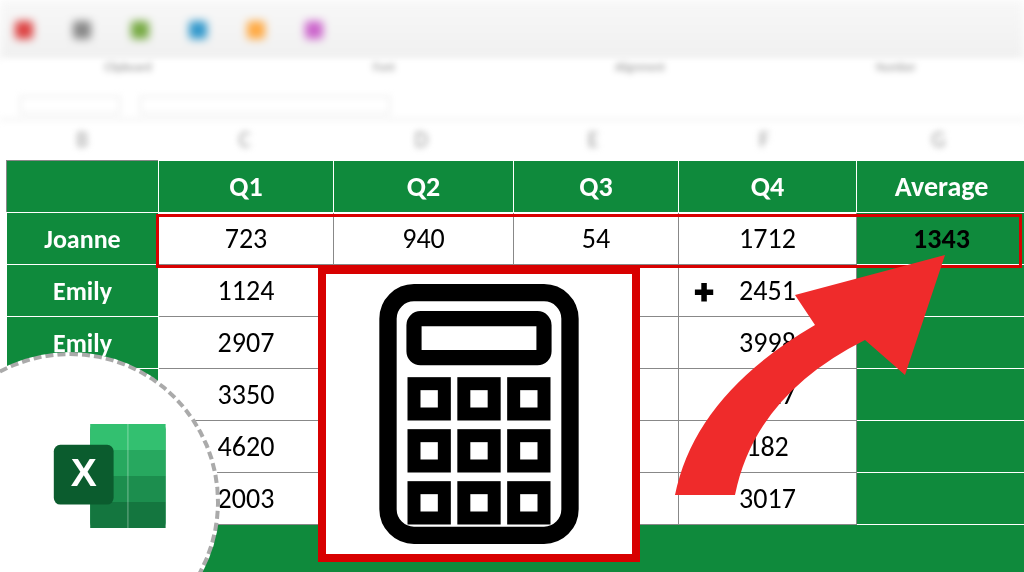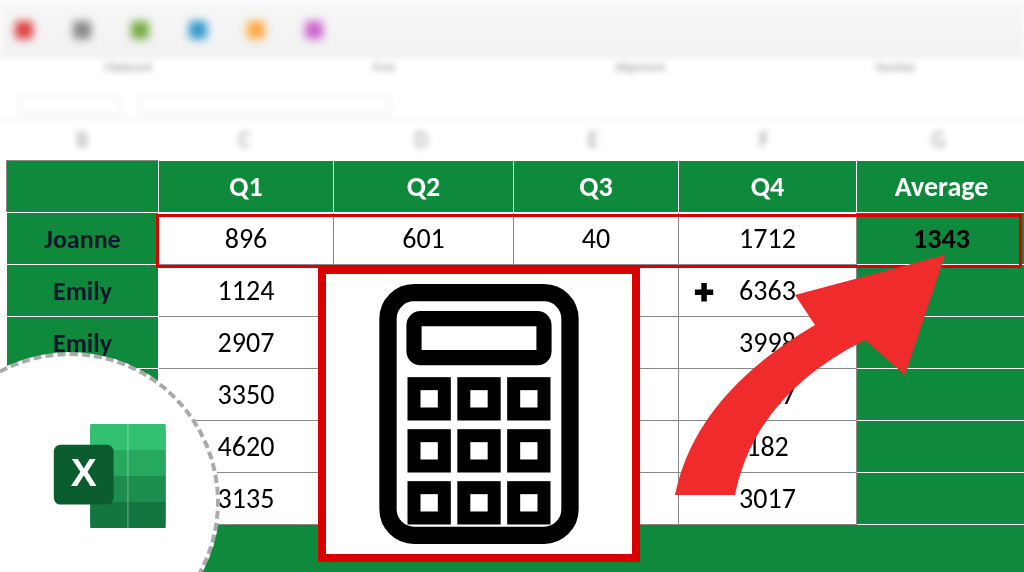--- a/index.html
+++ b/index.html
@@ -26,21 +26,21 @@
   table.sheet { border-collapse: collapse; width:100%; table-layout:fixed; }
   table.sheet col.rowhdr { width:152px; }
   table.sheet col.q { width:175px; }
   table.sheet col.q2 { width:180px; }
   table.sheet col.q3 { width:165px; }
   table.sheet col.q4 { width:178px; }
   table.sheet col.avg { width:170px; }
   table.sheet th, table.sheet td { border:1px solid #888; height:52px; font-size:28px; text-align:center; }
   table.sheet th { background:#0f8a3c; color:#fff; font-weight:bold; border:1px solid #fff; }
   table.sheet th.corner { border-left:1px solid #888; border-top:1px solid #888;}
-  table.sheet td.rowname { background:#0f8a3c; color:#0f172a; font-weight:bold; font-size:26px; border:1px solid #fff;}
+  table.sheet td.rowname { background:#0f8a3c; color:#ffffff; font-weight:bold; font-size:26px; border:1px solid #fff;}
   table.sheet td.avgcell { background:#0f8a3c; color:#000; font-weight:bold; border:1px solid #fff;}
   .row-highlight-frame { position:absolute; top:214px; left:156px; width:866px; height:54px; border:3px solid #d80000; pointer-events:none; }
   .cursor-plus { position:absolute; top:278px; left:694px; font-size:24px; font-weight:bold; color:#000; }
   
   
   .calc-overlay { position:absolute; top:266px; left:318px; width:322px; height:296px; background:#fff; border:8px solid #d80000; display:flex; align-items:center; justify-content:center; }
   .calc-overlay svg { width: 220px; height: 260px; }
   
   
   .red-arrow { position:absolute; top:245px; left:635px; width:370px; height:270px; pointer-events:none; }
@@ -94,32 +94,32 @@
         <tr>
     <th class="corner"></th>
     <th>Q1</th>
     <th>Q2</th>
     <th>Q3</th>
     <th>Q4</th>
     <th>Average</th>
   </tr>
   <tr>
     <td class="rowname">Joanne</td>
-    <td class="q">896</td>
-    <td class="q">601</td>
-    <td class="q">40</td>
+    <td class="q">723</td>
+    <td class="q">940</td>
+    <td class="q">54</td>
     <td class="q">1712</td>
     <td class="avgcell">1343</td>
   </tr>
   <tr>
     <td class="rowname">Emily</td>
     <td class="q">1124</td>
     <td class="q"></td>
     <td class="q"></td>
-    <td class="q">6363</td>
+    <td class="q">2451</td>
     <td class="avgcell"></td>
   </tr>
   <tr>
     <td class="rowname">Emily</td>
     <td class="q">2907</td>
     <td class="q"></td>
     <td class="q"></td>
     <td class="q">3998</td>
     <td class="avgcell"></td>
   </tr>
@@ -134,21 +134,21 @@
   <tr>
     <td class="rowname"></td>
     <td class="q">4620</td>
     <td class="q"></td>
     <td class="q"></td>
     <td class="q">182</td>
     <td class="avgcell"></td>
   </tr>
   <tr>
     <td class="rowname"></td>
-    <td class="q">3135</td>
+    <td class="q">2003</td>
     <td class="q"></td>
     <td class="q"></td>
     <td class="q">3017</td>
     <td class="avgcell"></td>
   </tr>
   <tr>
     <td class="rowname"></td>
     <td class="avgcell" colspan="5" style="background:#0f8a3c;border:1px solid #fff"></td>
   </tr>
 </tbody>

